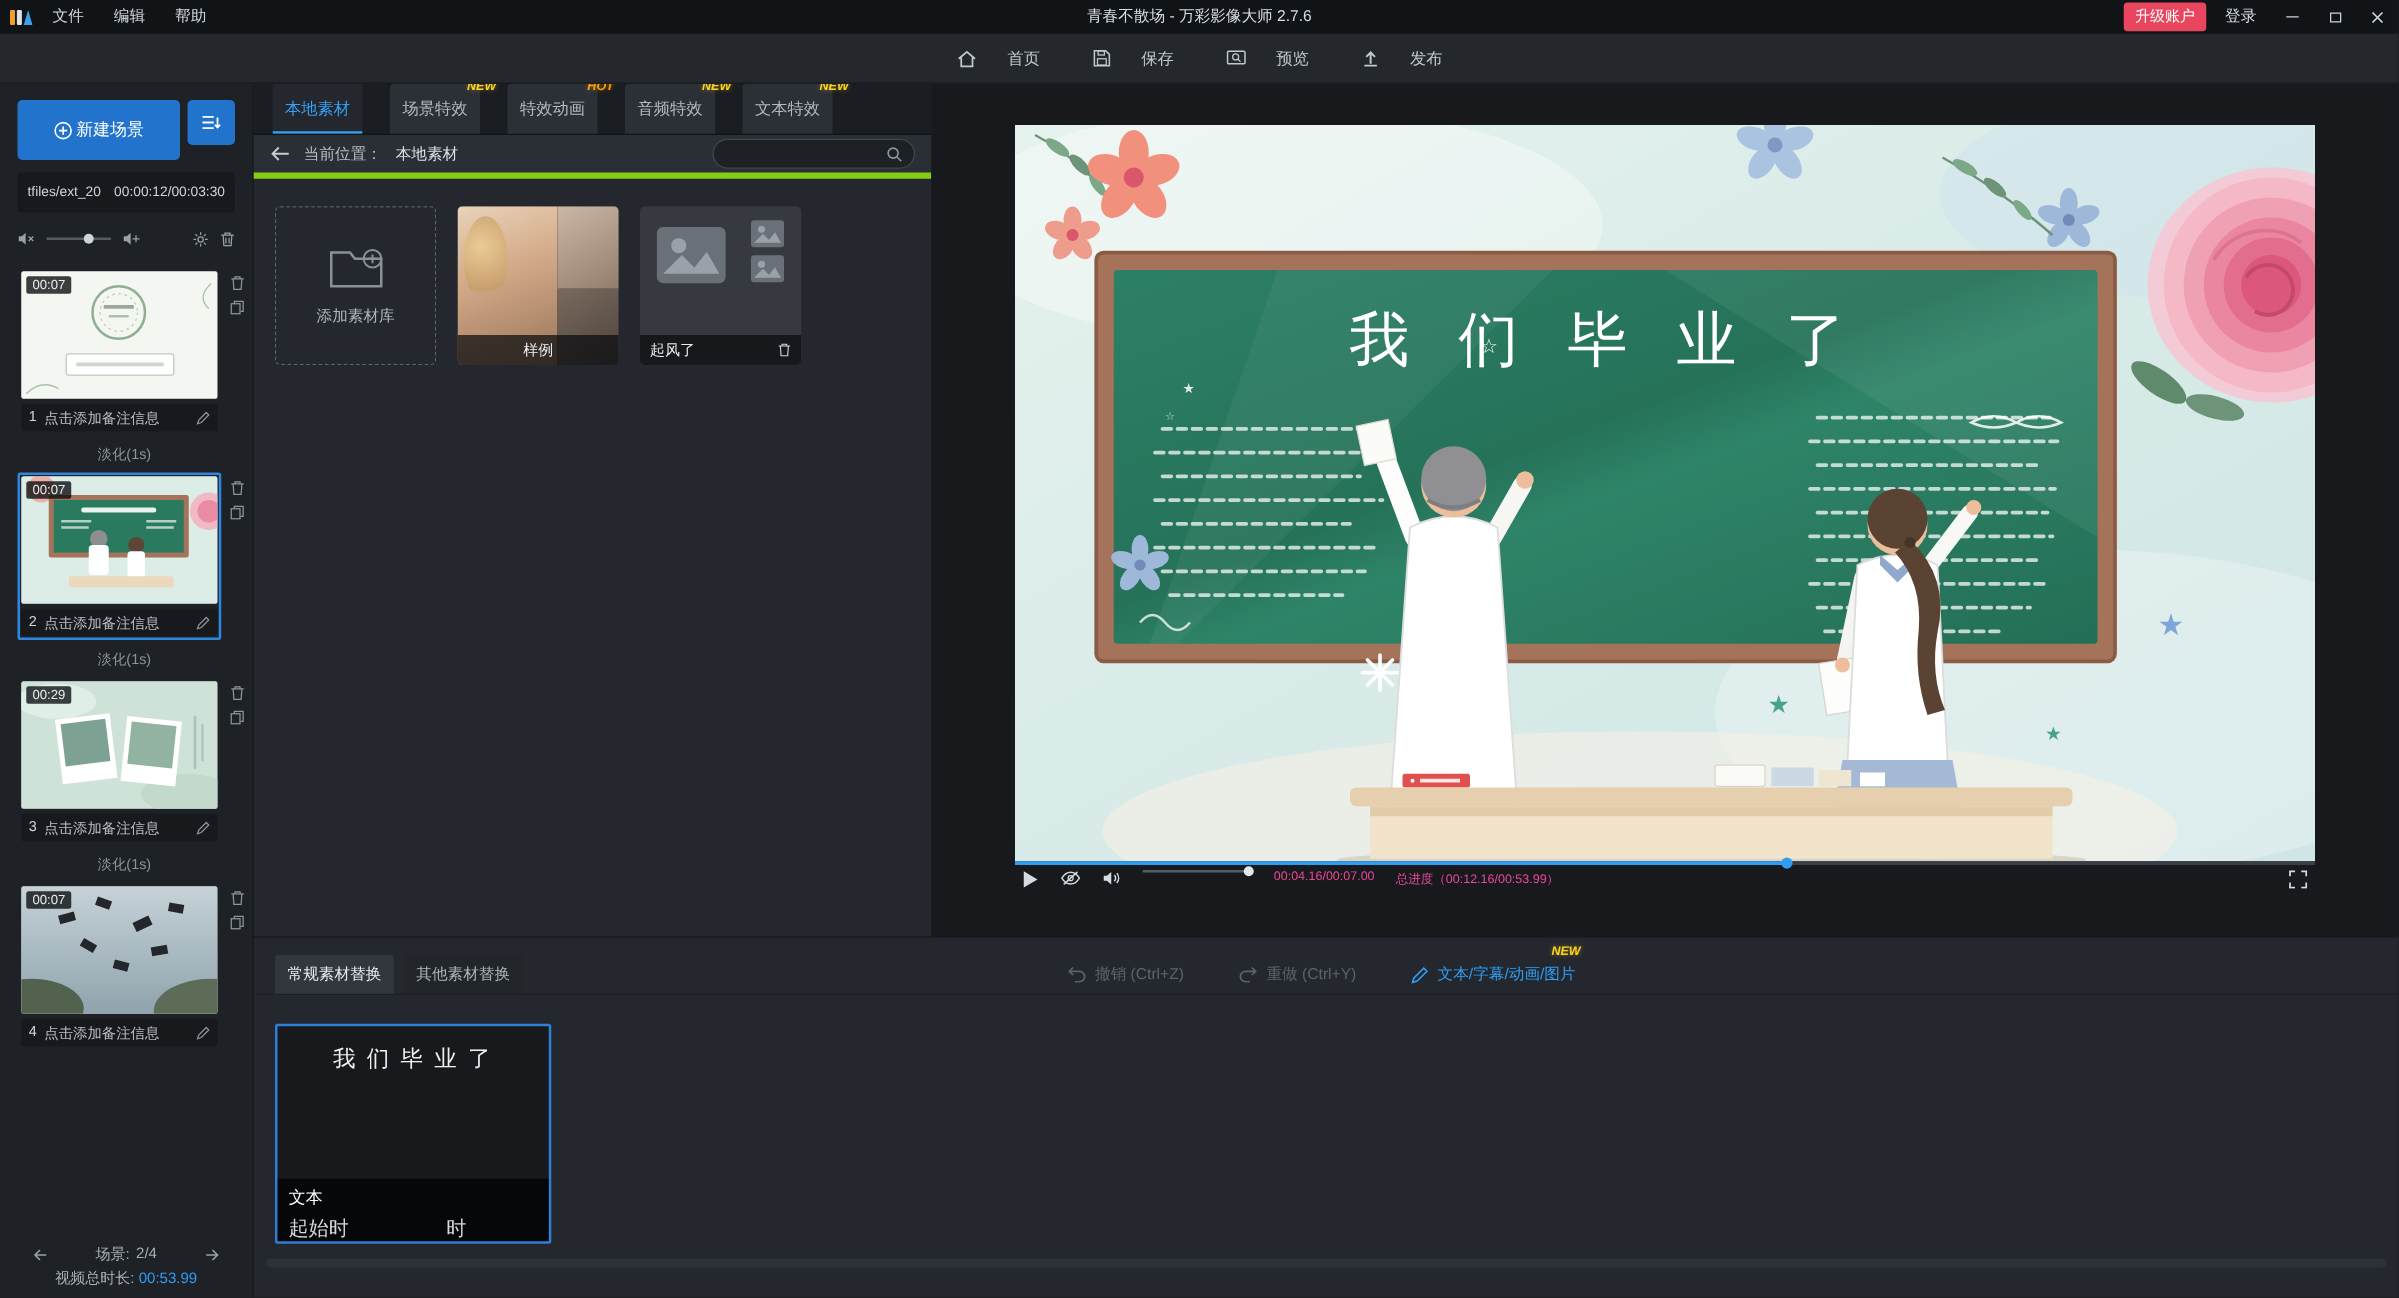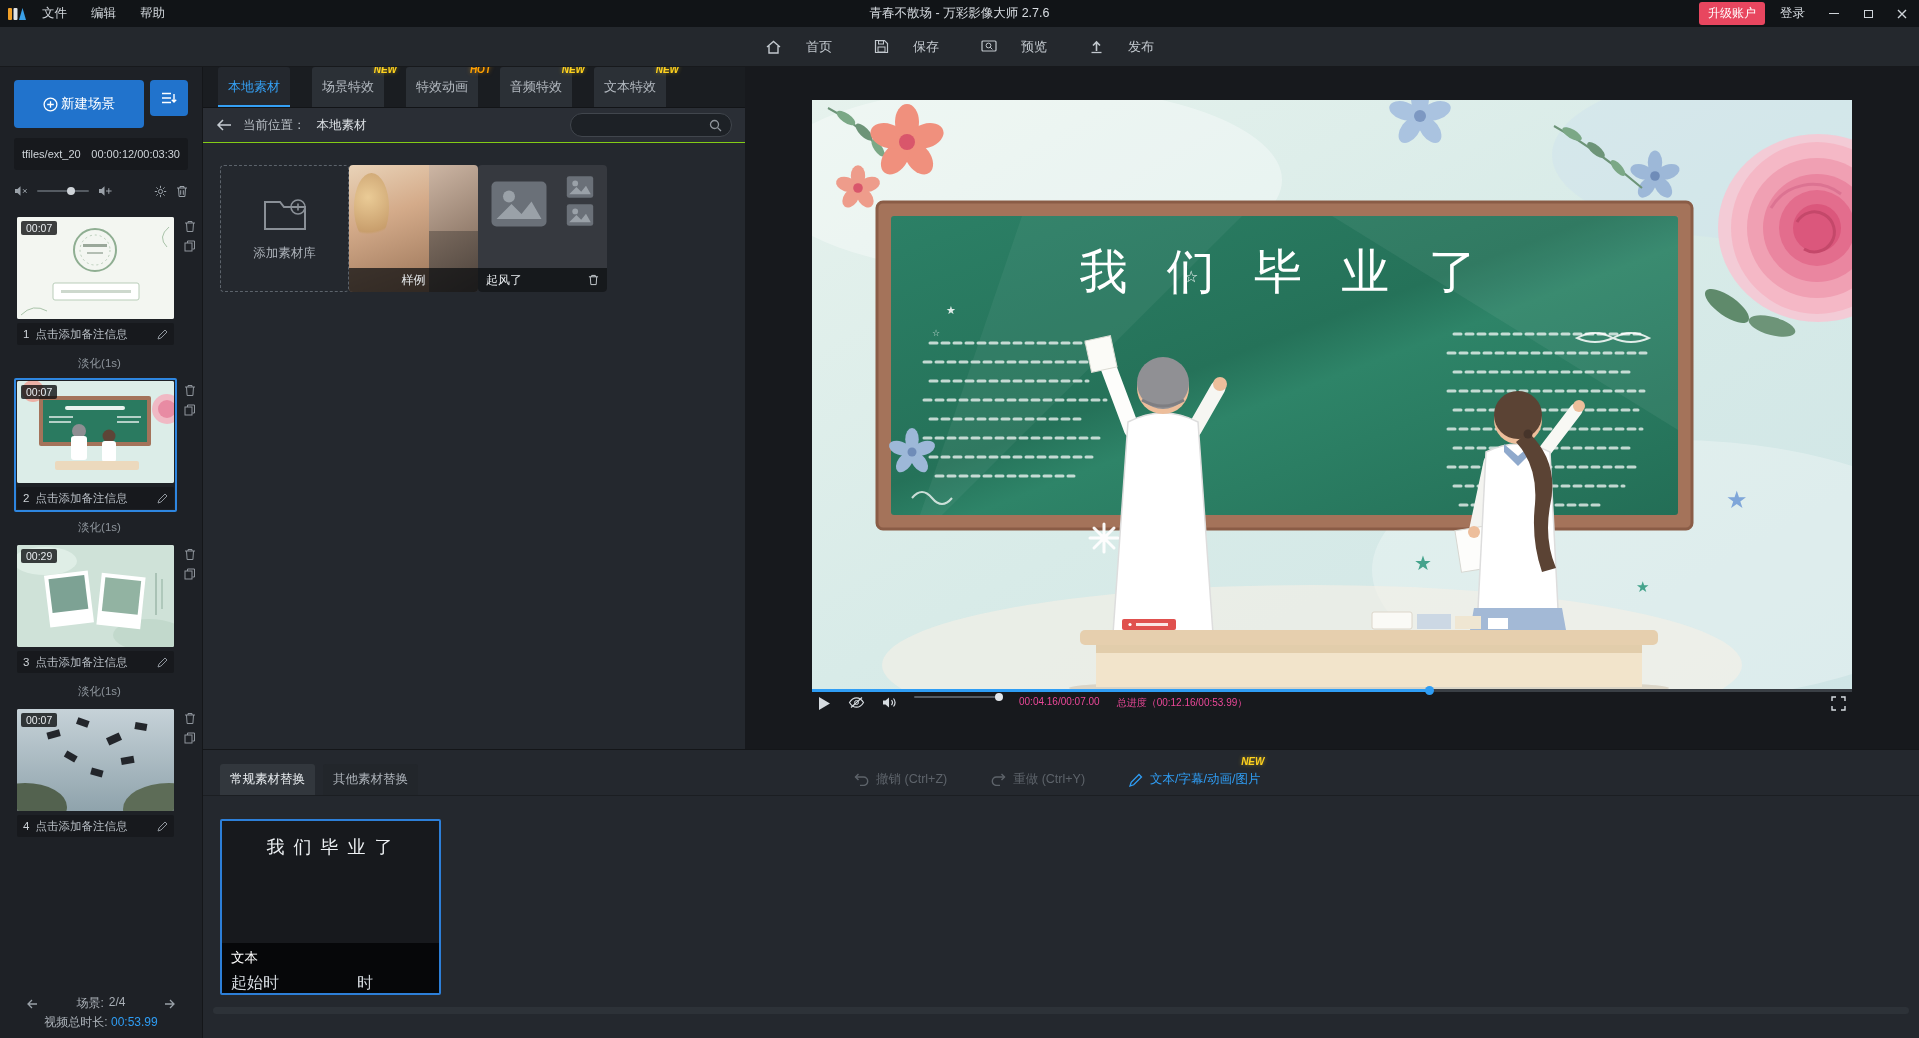--- a/index.html
+++ b/index.html
@@ -65,28 +65,28 @@
   .mat-tabs{height:41px;background:#1a1d21;display:flex;align-items:stretch;padding-left:15px;gap:22px;
     border-bottom:1px solid #121417}
   .mat-tab{position:relative;display:flex;align-items:center;padding:0 10px;font-size:13px;color:#b4bac1;
     background:#2b3036;border-radius:3px 3px 0 0}
   .mat-tab.active{background:#24282e;color:#35a0f4;box-shadow:inset 0 -2px 0 #35a0f4}
   .tab-badge{position:absolute;top:-3px;right:-13px;font-style:italic;font-weight:bold;font-size:10px;
     color:#ffd21e;text-shadow:0 0 4px rgba(255,210,30,.45);z-index:5}
   .tab-badge.hot{color:#ffa000;text-shadow:0 0 4px rgba(255,160,0,.5)}
   .tab-badge:empty{display:none}
   .mat-bread{height:35px;background:#2a2e35;display:flex;align-items:center;padding:0 13px;gap:11px;
-    border-bottom:1px solid #84cc16;color:#c6ccd2}
+    border-bottom:5px solid #84cc16;color:#c6ccd2}
   .bread-label{font-size:12.5px;color:#b9bfc6}
   .bread-value{font-size:12.5px;color:#dde1e5}
   .search-box{margin-left:auto;width:162px;height:24px;background:#1d2126;border:1px solid #41464d;
     border-radius:12px;display:flex;align-items:center;padding:0 9px;gap:6px}
   .search-box input{flex:1;background:transparent;border:none;outline:none;color:#d5dae0;font-size:12px;min-width:0}
   .search-box .mag{color:#8f959c;display:flex}
-  .mat-grid{display:flex;padding:22px 0 0 17px}
+  .mat-grid{display:flex;gap:17px;padding:22px 0 0 17px}
   .mat-item{width:129px;height:127px;border-radius:4px;position:relative;overflow:hidden}
   .add-item{border:1px dashed #5c636b;display:flex;flex-direction:column;align-items:center;
     justify-content:center;gap:12px;color:#aeb4bb;font-size:12.5px}
   .item-label{position:absolute;left:0;right:0;bottom:0;height:24px;background:rgba(10,12,15,.72);
     display:flex;align-items:center;justify-content:center;color:#e8ecef;font-size:12px;gap:6px}
   .item-label.split{justify-content:space-between;padding:0 8px}
   .photo-item .p-left{position:absolute;left:0;top:0;width:62%;height:100%;
     background:linear-gradient(160deg,#e9d3b8 0%,#d4ab8a 40%,#9a7458 100%)}
   .photo-item .p-hair{position:absolute;left:6%;top:6%;width:44%;height:55%;border-radius:50%;
     background:radial-gradient(circle at 40% 35%,#eacb96,#c89e6c 70%,transparent 75%)}

